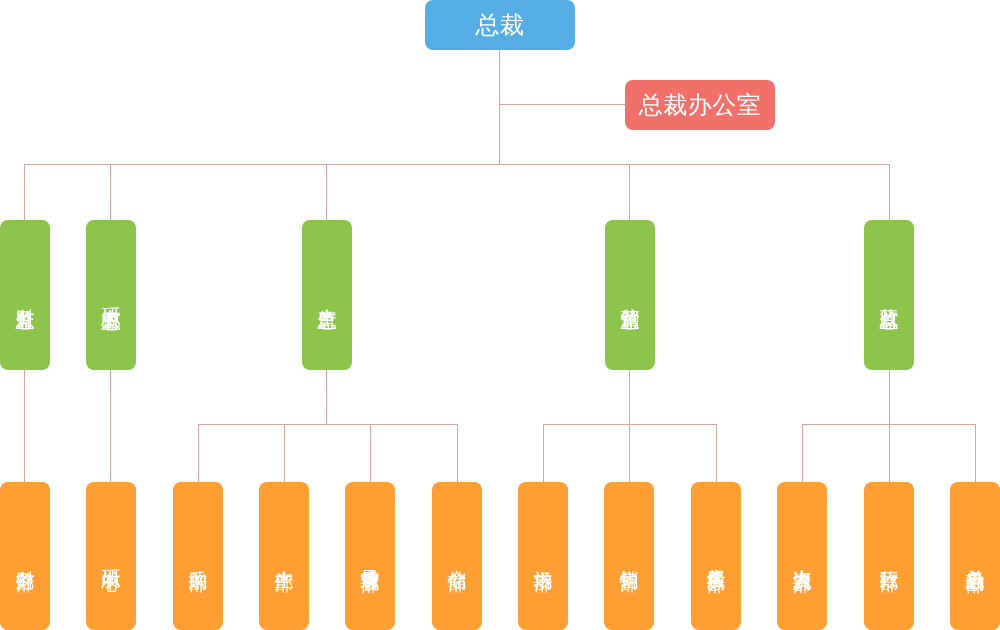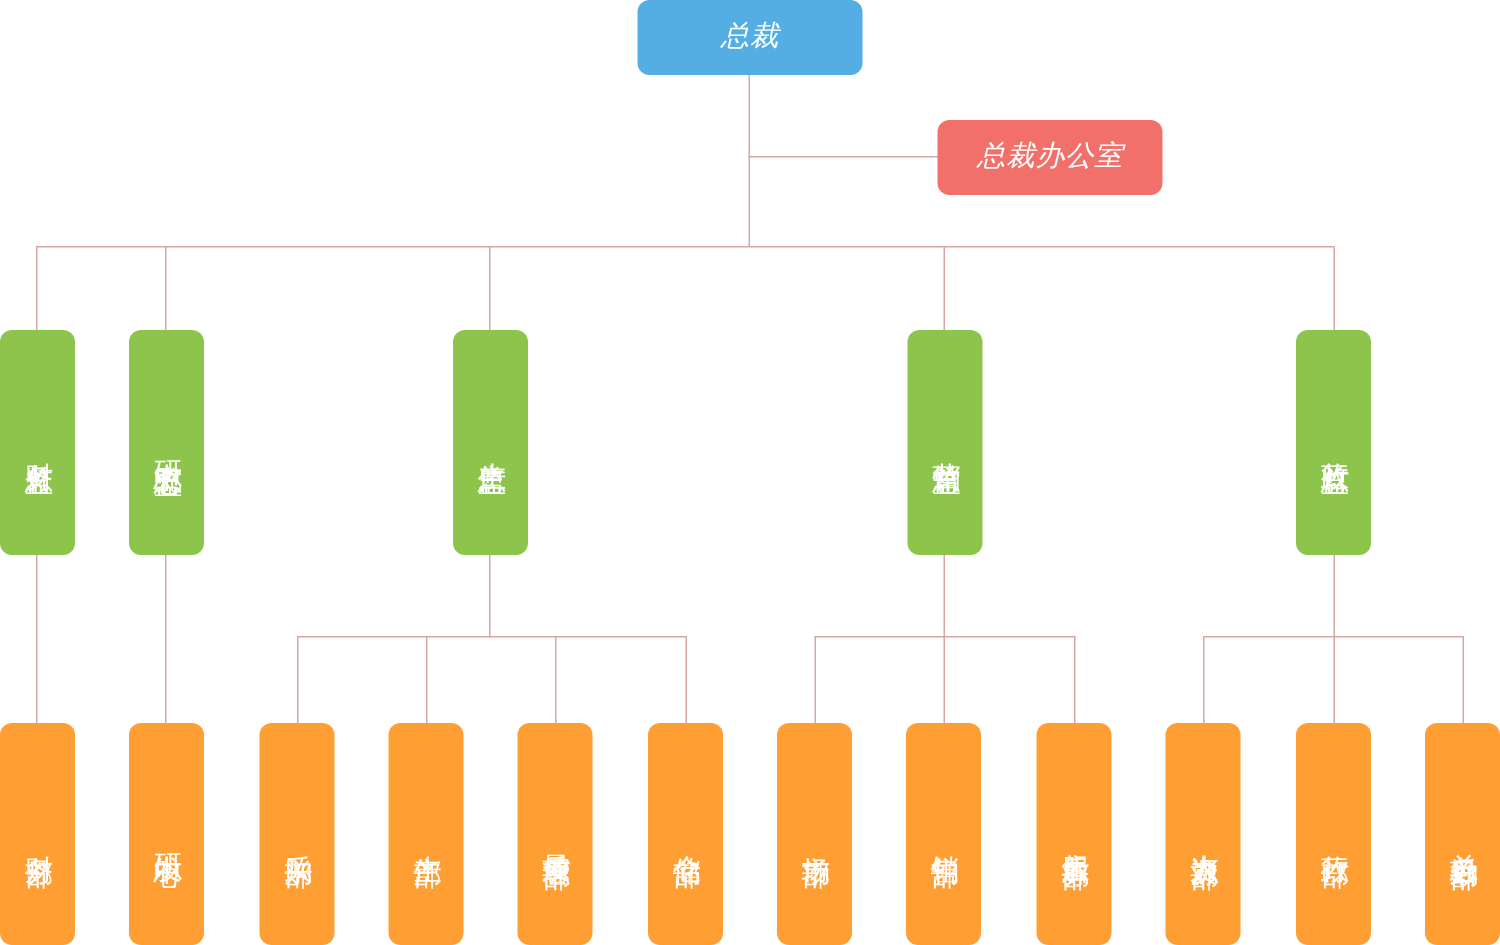--- a/index.html
+++ b/index.html
@@ -31,22 +31,21 @@
   }
   .node-label {
     display: block;
     line-height: 1.12;
     letter-spacing: 0.5px;
     color: #ffffff;
   }
   
   .node.horiz .node-label {
     writing-mode: horizontal-tb;
-    font-size: 19px;
-    font-style: italic;
+    font-size: 24px;
   }
   
   .node.vert .node-label {
     writing-mode: vertical-rl;
     text-orientation: upright;
     font-size: 19px;
     line-height: 1.16;
     letter-spacing: 1px;
   }
   .node.level-root  { background: #55aee3; }

